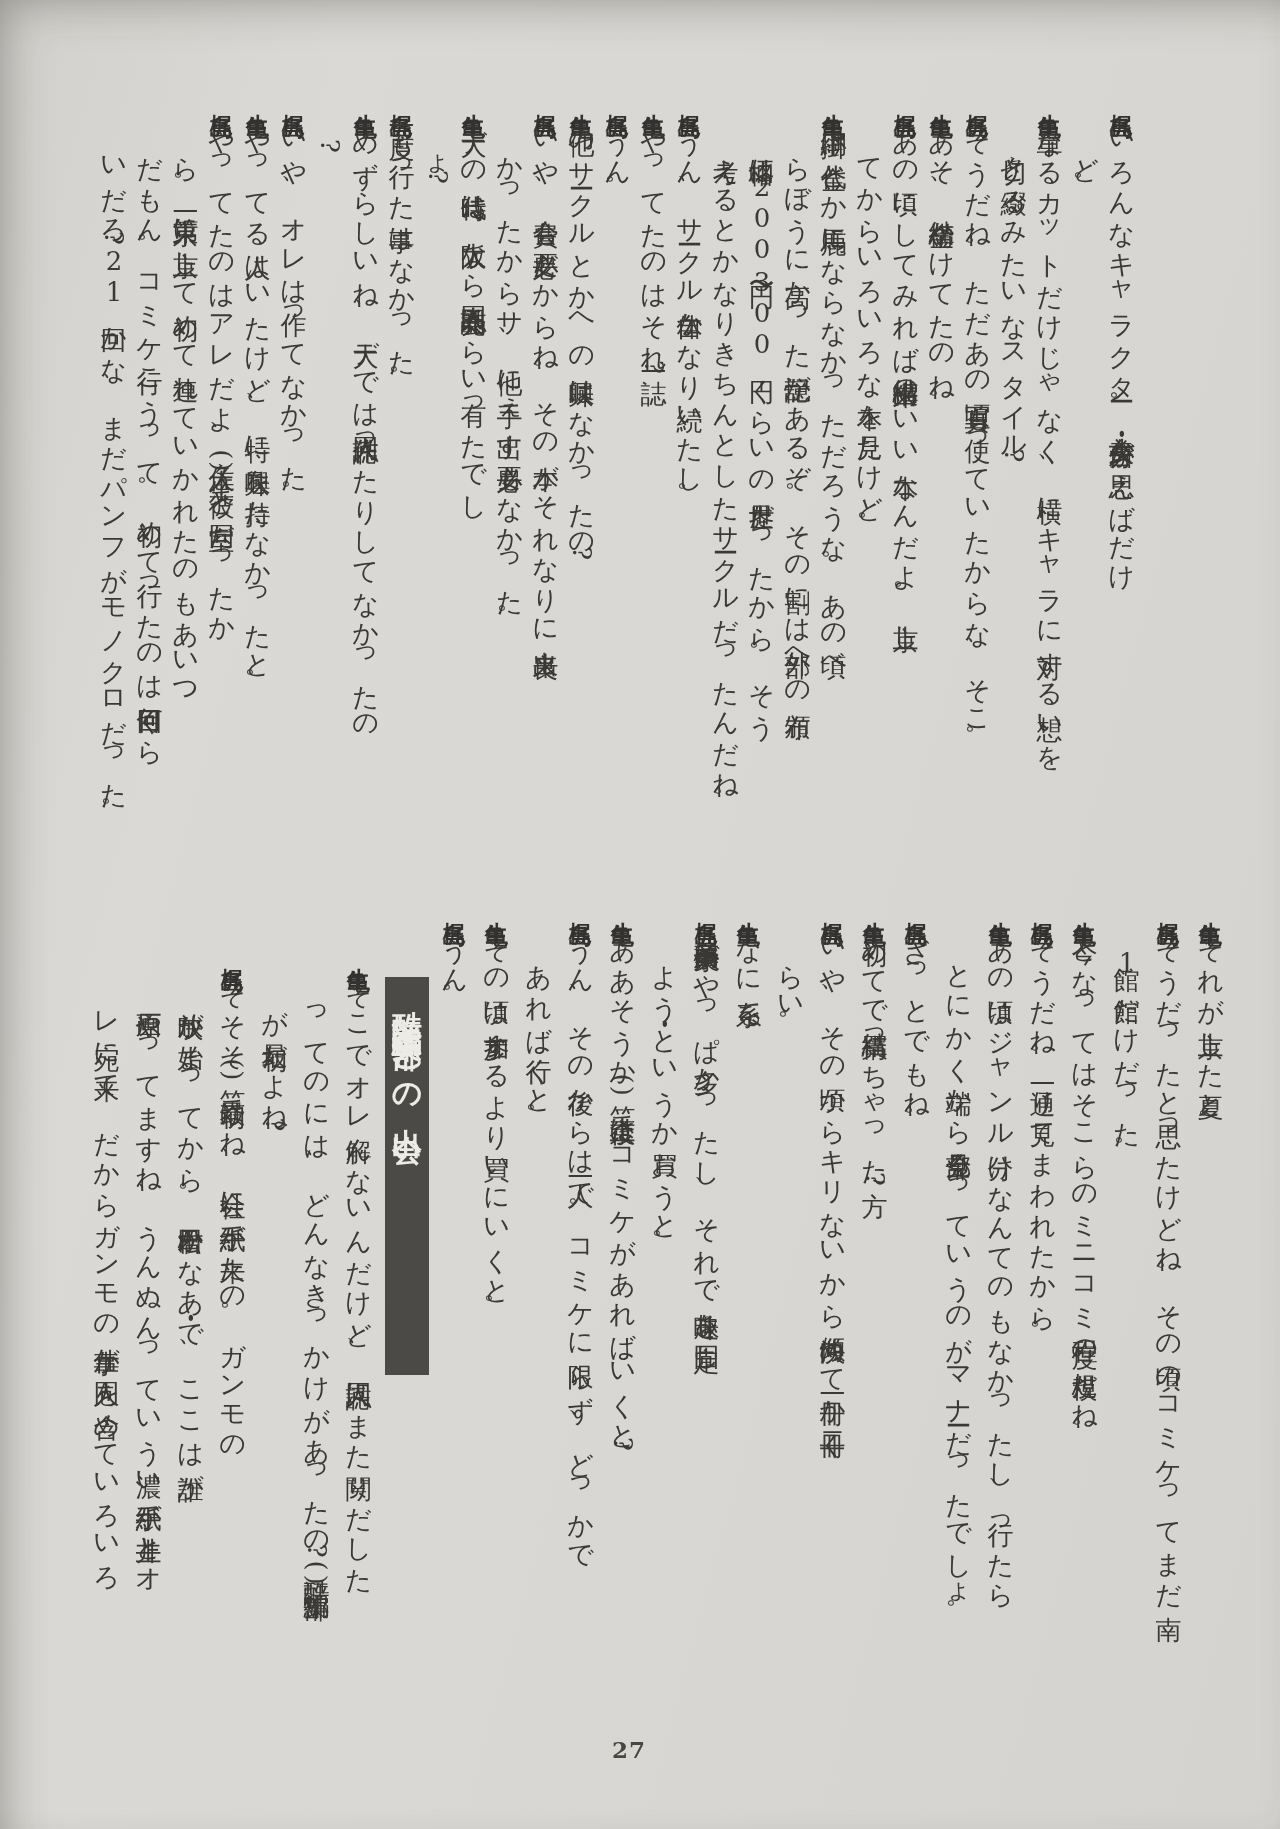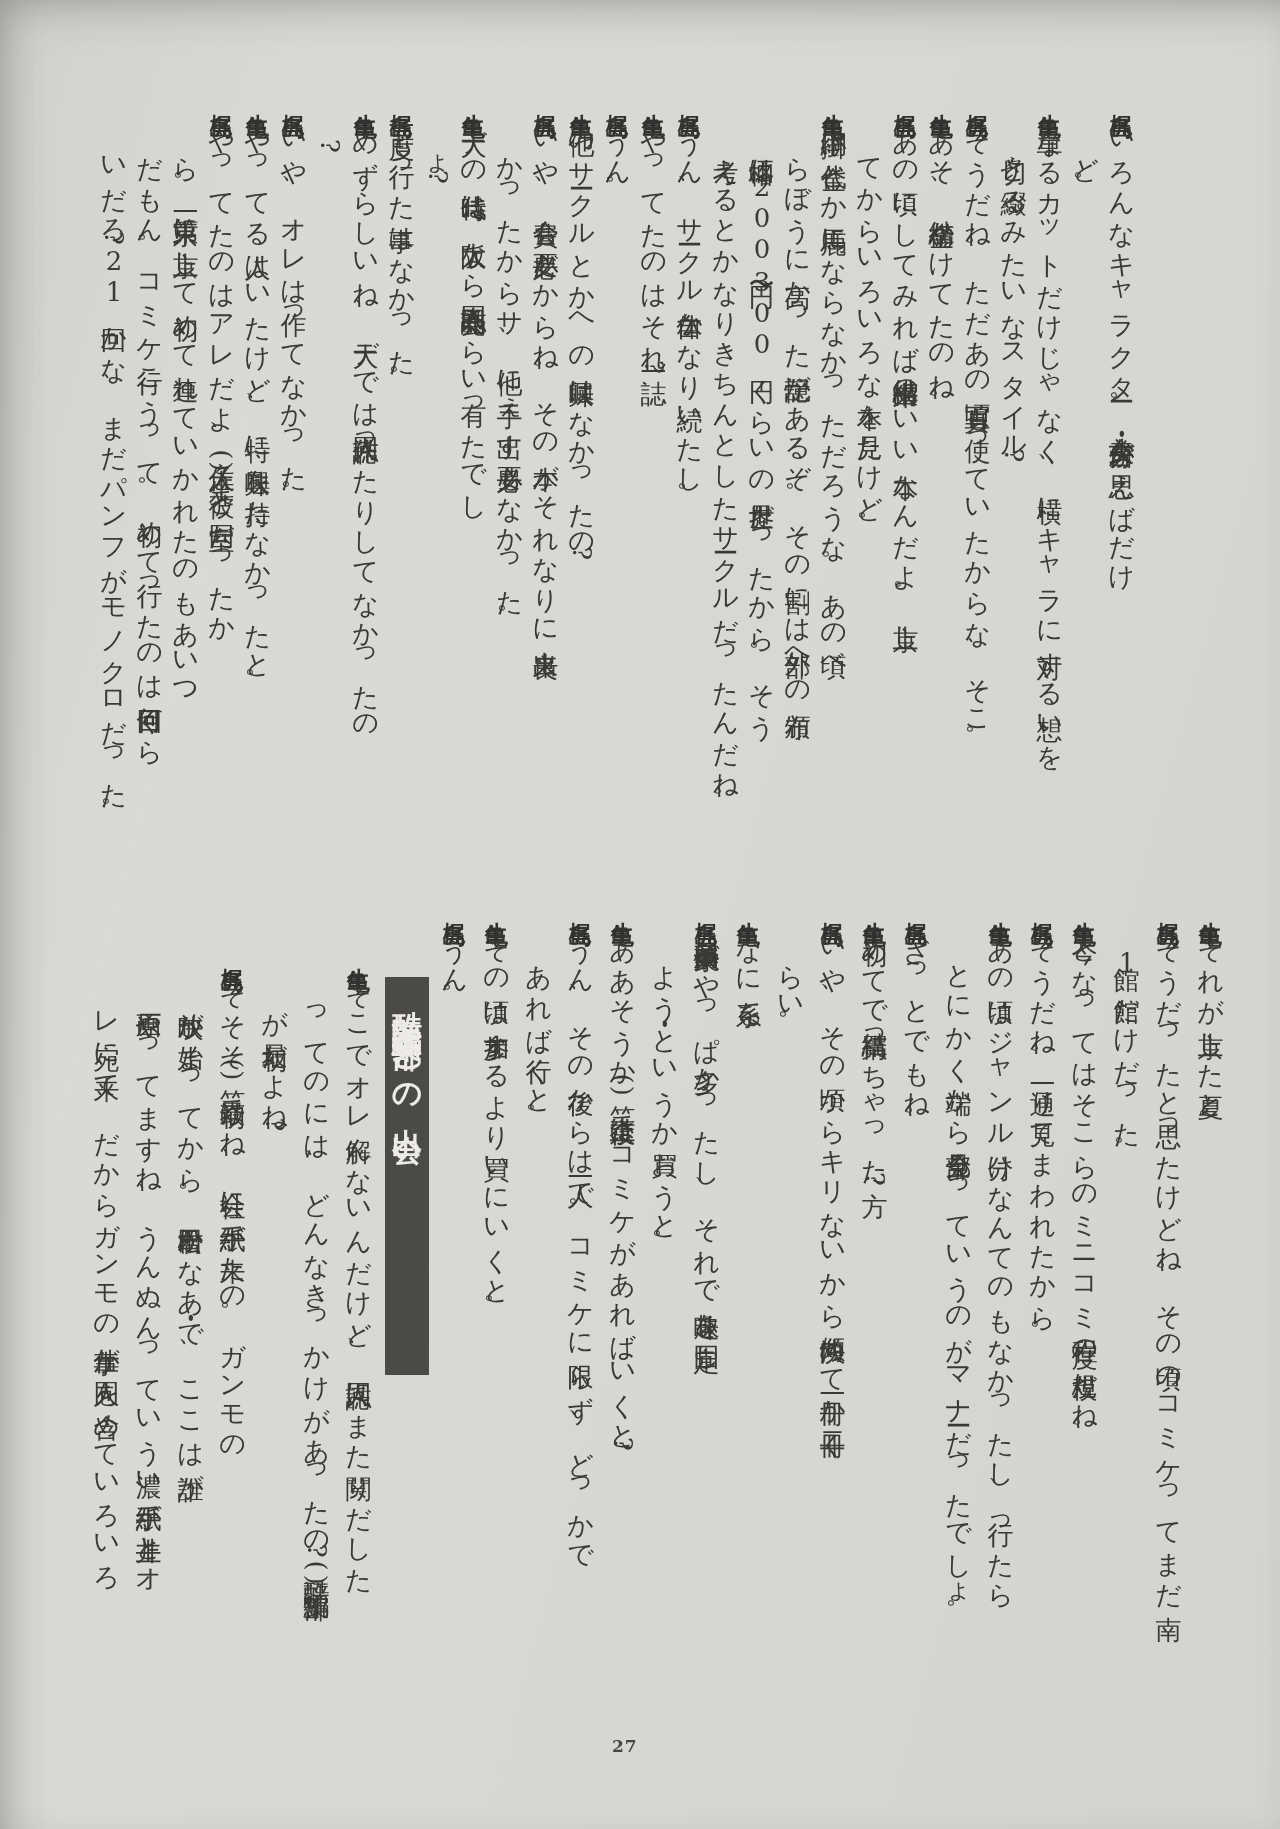--- a/index.html
+++ b/index.html
@@ -34,21 +34,21 @@
   }
   .num{text-orientation:upright;}
   .section-header{
     background:#4b4a47;color:#edebe5;
     font-weight:bold;font-size:30px;line-height:32px;letter-spacing:7px;
     height:378px;padding:10px 6px;margin:74px 5px 0 5px;
     white-space:nowrap;
   }
   .page-number{
     position:absolute;left:612px;top:1736px;
-    font-size:17px;font-weight:bold;color:#474641;letter-spacing:1px;
+    font-size:23px;font-weight:bold;color:#474641;letter-spacing:1px;
   }
 </style>
 </head>
 <body>
 
 <div class="paper">
   <div id="block1" class="vblock">
       <div class="col"><span class="speaker">梶島</span>いろんなキャラクター。美少女・・・自分が思えばだけ</div>
       <div class="col indent">ど。</div>
       <div class="col"><span class="speaker">生亀</span>単なるカットだけじゃなく、横にキャラに対する想いを</div>

